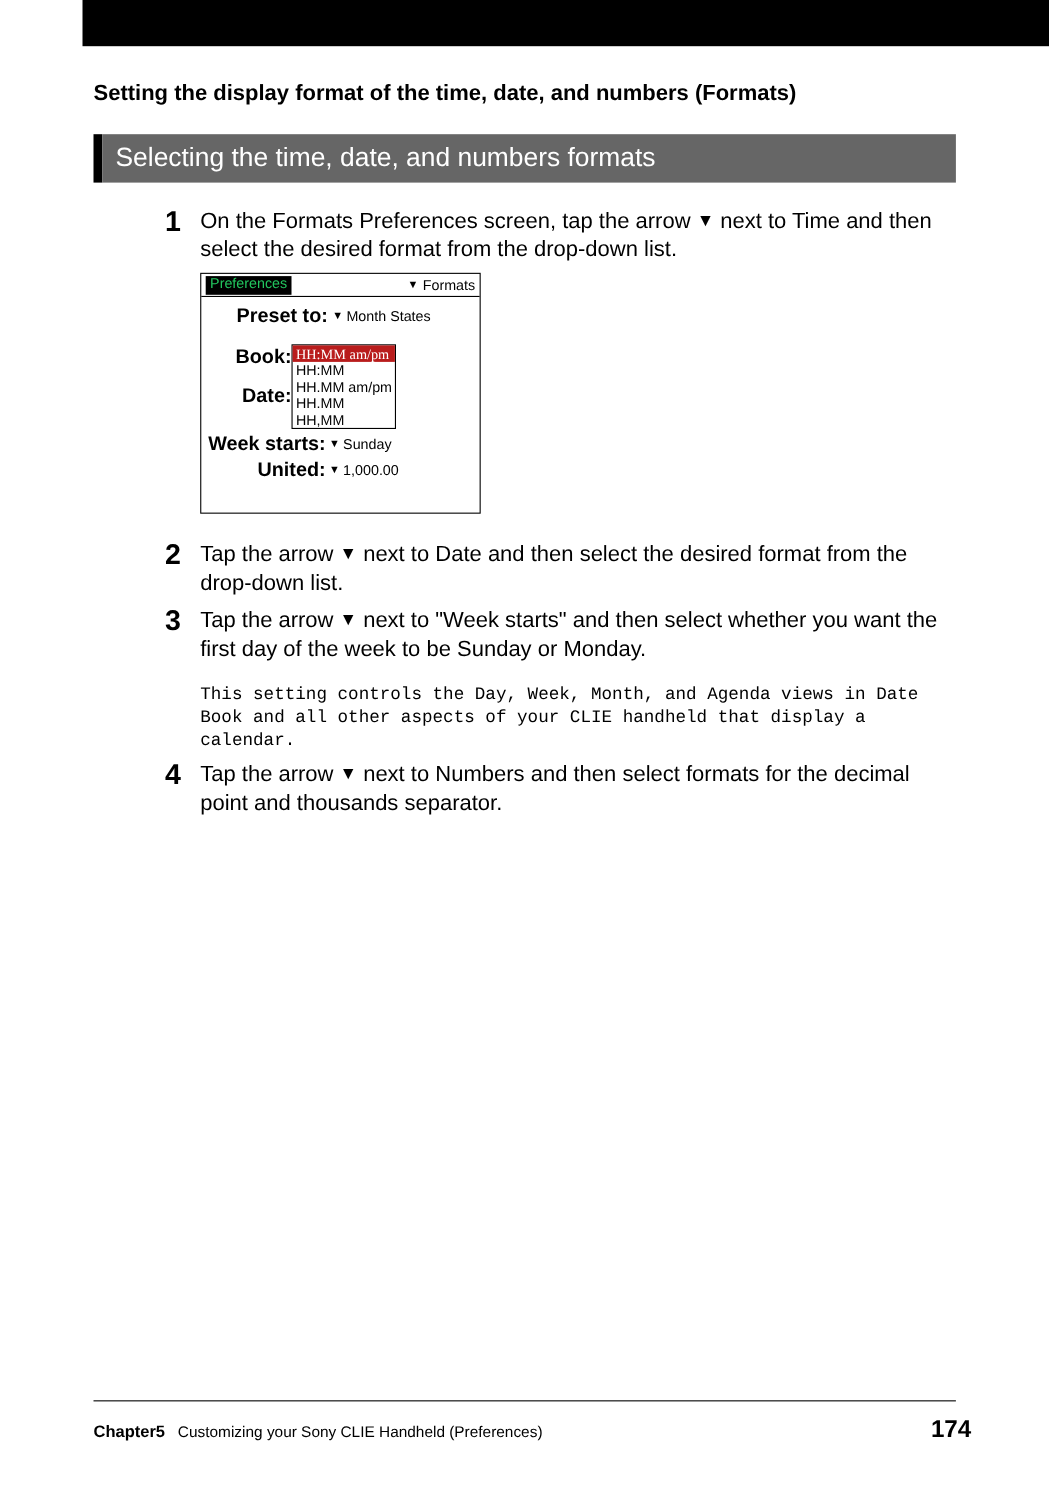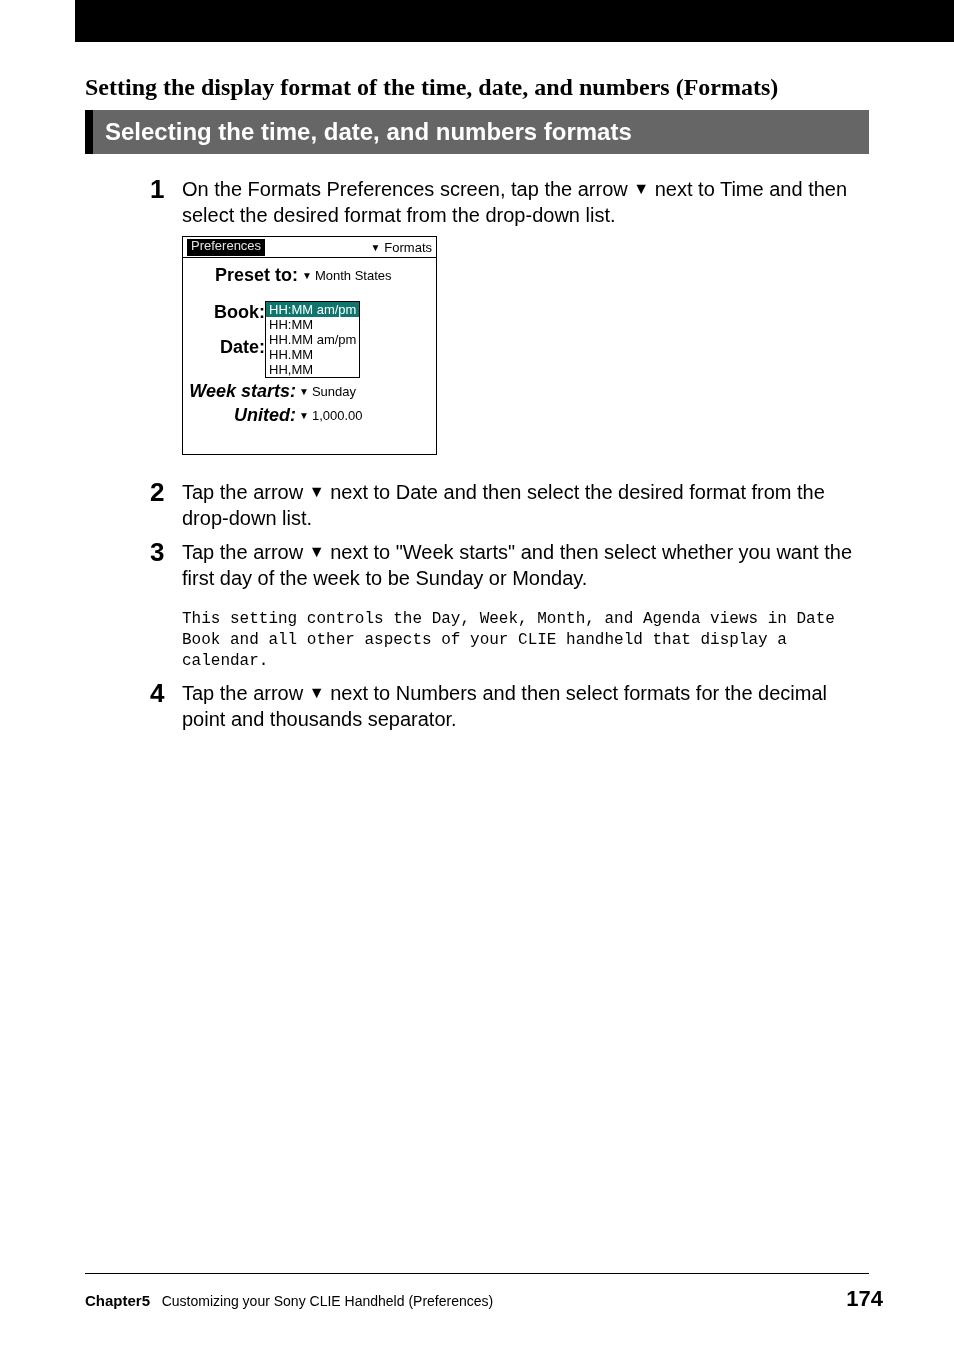--- a/index.html
+++ b/index.html
@@ -19,41 +19,41 @@
   .top-black-bar {
     position: absolute;
     top: 0; left: 75px; right: 0;
     height: 42px;
     background: #000;
   }
   .content-area {
     padding-top: 72px;
   }
   .page-title {
-    font-family: Liberation Serif, serif;
+    font-family: Liberation Sans, sans-serif;
     font-weight: 900;
-    font-size: 24px;
+    font-size: 20px;
     line-height: 1.3;
-    margin: 0 0 7px 0;
+    margin: 0 0 24px 0;
     letter-spacing: 0px;
   }
   .section-bar {
     display: flex;
     margin-bottom: 22px;
   }
   .section-bar-line {
     width: 8px;
     background: #000;
   }
   .section-bar-main {
     flex: 1;
     background: #666;
     color: #fff;
     font-family: Arial, Helvetica, sans-serif;
-    font-weight: 700;
+    font-weight: 400;
     font-size: 24px;
     padding: 8px 12px;
   }
   .intro-para {
     font-family: Georgia, 'Times New Roman', serif;
     font-size: 20px;
     line-height: 1.35;
     margin: 0 0 12px 65px;
   }
   .step {
@@ -100,21 +100,21 @@
   .prefs-header {
     display: flex;
     align-items: center;
     justify-content: space-between;
     height: 20px;
     padding: 0 4px;
     border-bottom: 1px solid #000;
   }
   .prefs-header-left {
     background: #000;
-    color: #e5e5e5;
+    color: #22c55e;
     padding: 0px 4px 3px 4px;
     font-weight: 400;
     display: inline-block;
     line-height: 14px;
   }
   .prefs-header-right {
     display: flex;
     align-items: center;
     gap: 4px;
     font-size: 13px;
@@ -164,31 +164,31 @@
     border: 1px solid #000;
     display: flex;
     flex-direction: column;
     font-size: 13px;
   }
   .dropdown-item {
     padding: 0px 3px;
     line-height: 15px;
   }
   .dropdown-item.selected {
-    background: #0f766e;
+    background: #b91c1c;
     color: #fff;
+    font-family: Liberation Serif, serif;
   }
   .single-row {
     display: flex;
     align-items: center;
     margin-top: 3px;
   }
   .single-row .prefs-label {
     width: 109px;
-    font-style: italic;
   }
 
   
   .footer-rule {
     position: absolute;
     bottom: 78px;
     left: 85px;
     right: 85px;
     height: 1px;
     background: #000;

